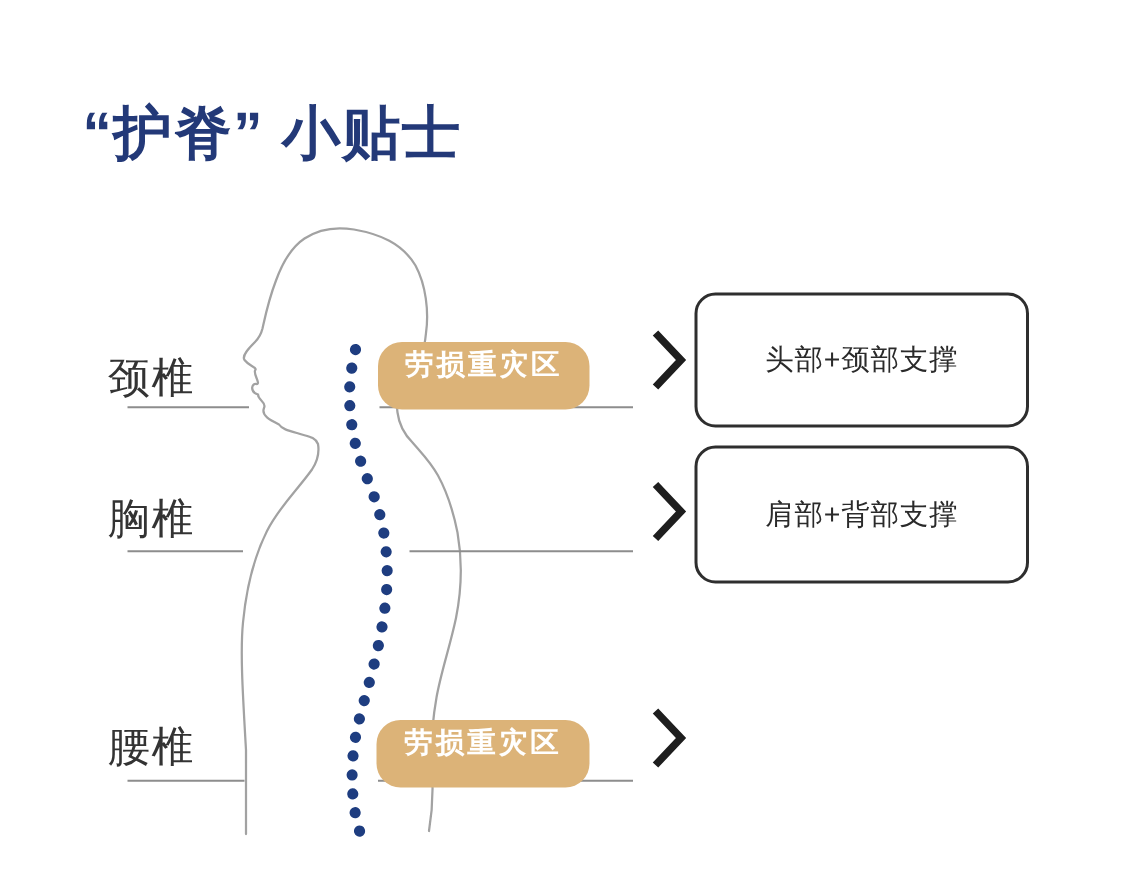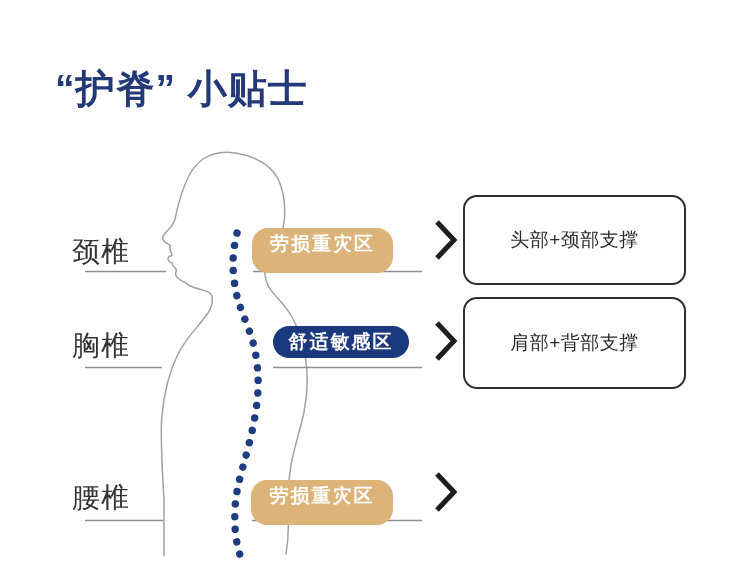--- a/index.html
+++ b/index.html
@@ -112,21 +112,20 @@
   </svg>
 
   <div class="region-label r1">颈椎</div>
   <div class="zone-tag gold t1">劳损重灾区</div>
   <svg class="chevron c1" viewBox="0 0 24 42">
     <polyline points="3,3 20,21 3,39" fill="none" stroke="#1e1e1e" stroke-width="5"></polyline>
   </svg>
   <div class="support-box b1">头部+颈部支撑</div>
 
   <div class="region-label r2">胸椎</div>
-  <div class="zone-tag navy t2">舒适敏感区</div>
   <svg class="chevron c2" viewBox="0 0 24 42">
     <polyline points="3,3 20,21 3,39" fill="none" stroke="#1e1e1e" stroke-width="5"></polyline>
   </svg>
   <div class="support-box b2">肩部+背部支撑</div>
 
   <div class="region-label r3">腰椎</div>
   <div class="zone-tag gold t3">劳损重灾区</div>
   <svg class="chevron c3" viewBox="0 0 24 42">
     <polyline points="3,3 20,21 3,39" fill="none" stroke="#1e1e1e" stroke-width="5"></polyline>
   </svg>

